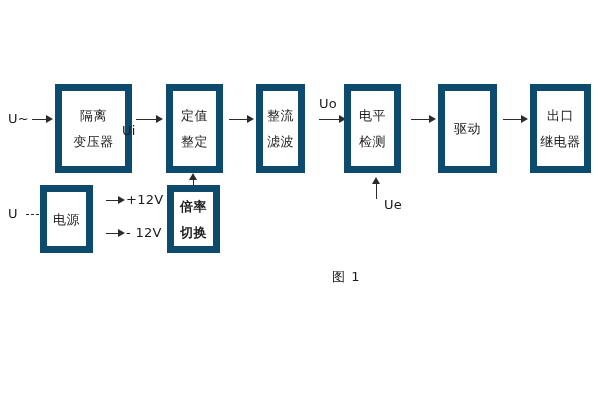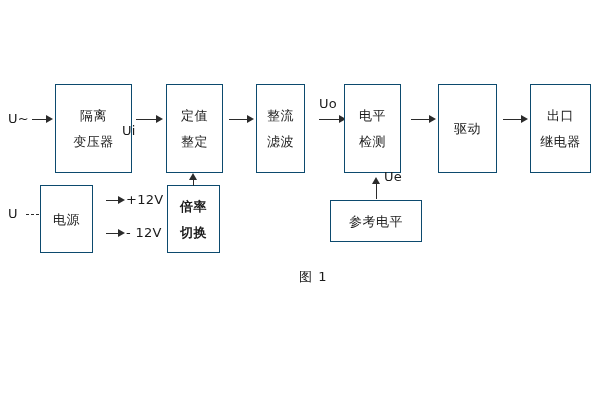--- a/index.html
+++ b/index.html
@@ -19,21 +19,21 @@
     position: relative;
     width: 600px;
     height: 400px;
     background: #ffffff;
   }
 
   
   .block {
     position: absolute;
     box-sizing: border-box;
-    border: 1px solid #0c4a6e;
+    border: 7px solid #0c4a6e;
     background: #ffffff;
     display: flex;
     flex-direction: column;
     align-items: center;
     justify-content: center;
     font-size: 13px;
     line-height: 1.0;
     color: #1b1b1b;
     letter-spacing: 0.5px;
   }
@@ -56,20 +56,21 @@
   .label.sig {
     font-size: 13px;
     letter-spacing: 0.3px;
   }
   .caption {
     position: absolute;
     font-size: 13px;
     white-space: nowrap;
     color: #1b1b1b;
     letter-spacing: 1px;
+    margin-left: 33px;
   }
 
   
   .arrow-h {
     position: absolute;
     height: 9px;
     display: block;
   }
   .arrow-h .shaft {
     position: absolute;
@@ -213,26 +214,23 @@
   <div class="block" style="left:167px; top:185px; width:53px; height:68px;font-weight:bold;">
     <span class="ln">倍率</span>
     <span class="ln">切换</span>
   </div>
 
   <div class="arrow-v" style="left:189px; top:173px; height:13px;">
     <span class="head"></span>
     <span class="shaft" style="height:8px;"></span>
   </div>
 
-  <div class="block" style="left:330px; top:200px; width:92px; height:42px;">
-    <span class="ln">参考电平</span>
-  </div>
 
   <div class="arrow-v" style="left:372px; top:177px; height:22px;">
     <span class="head"></span>
     <span class="shaft" style="height:17px;"></span>
   </div>
 
-  <div class="label sig" style="left:384px; top:170px;">Ue</div>
+  <div class="label sig" style="left:384px; top:198px;">Ue</div>
 
   <div class="caption" style="left:299px; top:268px;">图 1</div>
 
 </div>
 
 </body></html>

